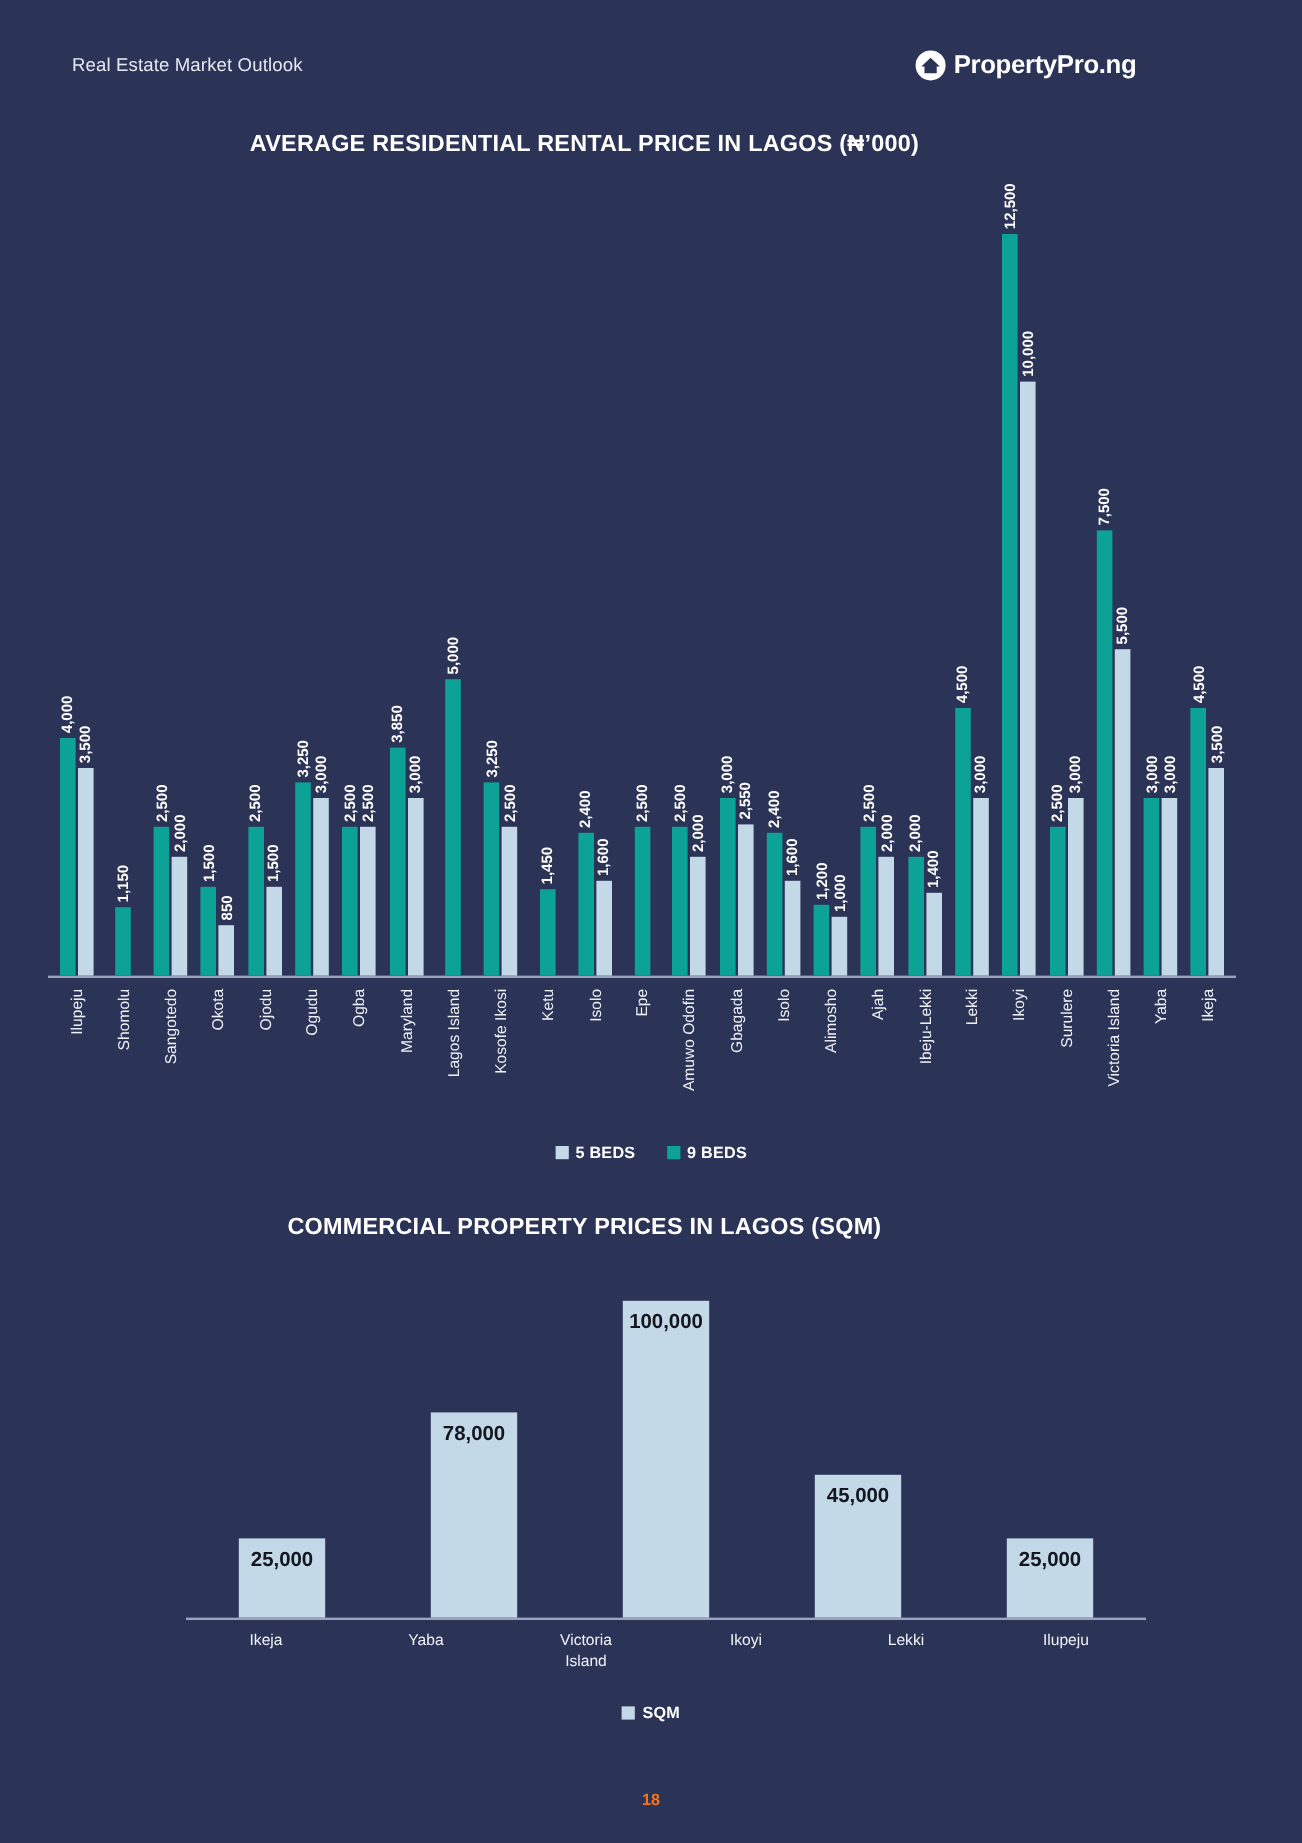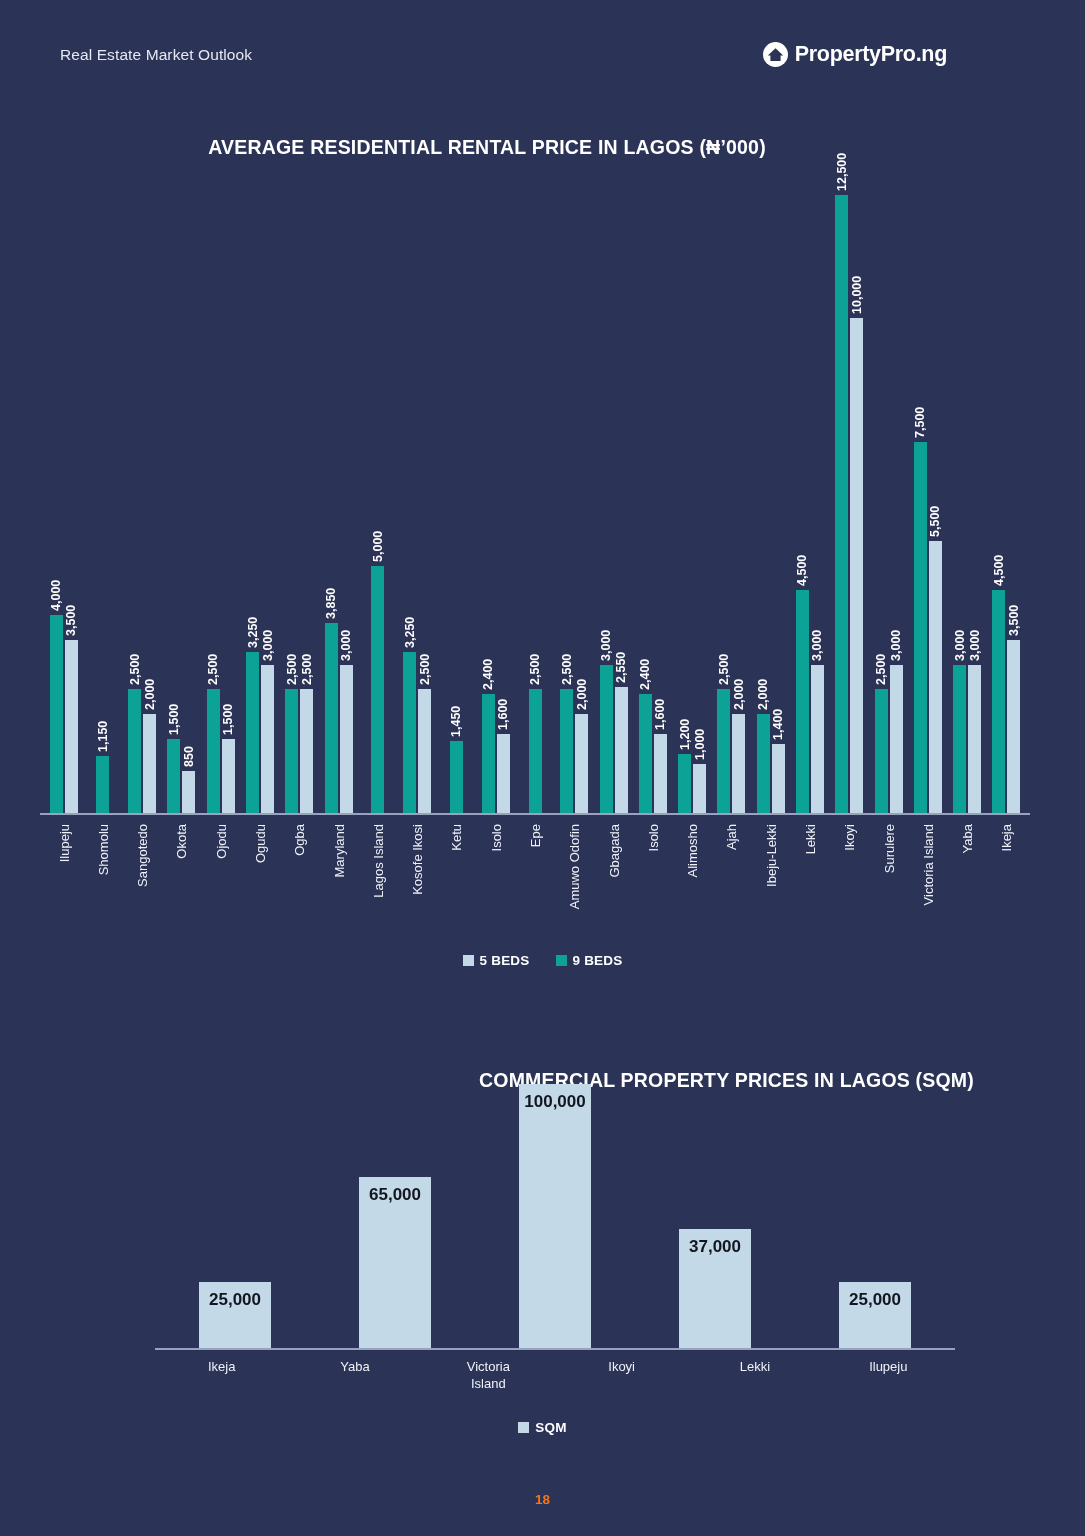--- a/index.html
+++ b/index.html
@@ -46,24 +46,23 @@
   }
 
   
   .chart-title {
     position: absolute;
     width: 100%;
     text-align: center;
     color: #ffffff;
     font-weight: bold;
     letter-spacing: .2px;
-    margin-top: 27px;
   }
   #title1 { top: 109px; font-size: 19.5px; }
-  #title2 { top: 1042px; font-size: 19.5px; text-align: right; }
+  #title2 { top: 1011px; font-size: 19.5px; }
 
   
   #chart1 {
     position: absolute;
     left: 40px; top: 160px;
     width: 990px; height: 655px;
   }
   #chart1 .plot {
     position: absolute;
     left: 0; bottom: 0;
@@ -603,31 +602,31 @@
   <div id="chart2">
     <div class="plot">
       <div class="groups" id="c2groups">
           <div class="group">
             <div class="bar" style="height: 65.9091px;">
               <div class="dl2">25,000</div>
             </div>
           </div>
           <div class="group">
             <div class="bar" style="height: 171.364px;">
-              <div class="dl2">65,000</div>
+              <div class="dl2">78,000</div>
             </div>
           </div>
           <div class="group">
             <div class="bar" style="height: 263.636px;">
               <div class="dl2">100,000</div>
             </div>
           </div>
           <div class="group">
             <div class="bar" style="height: 118.636px;">
-              <div class="dl2">37,000</div>
+              <div class="dl2">45,000</div>
             </div>
           </div>
           <div class="group">
             <div class="bar" style="height: 65.9091px;">
               <div class="dl2">25,000</div>
             </div>
           </div>
         </div>
     </div>
   </div>

